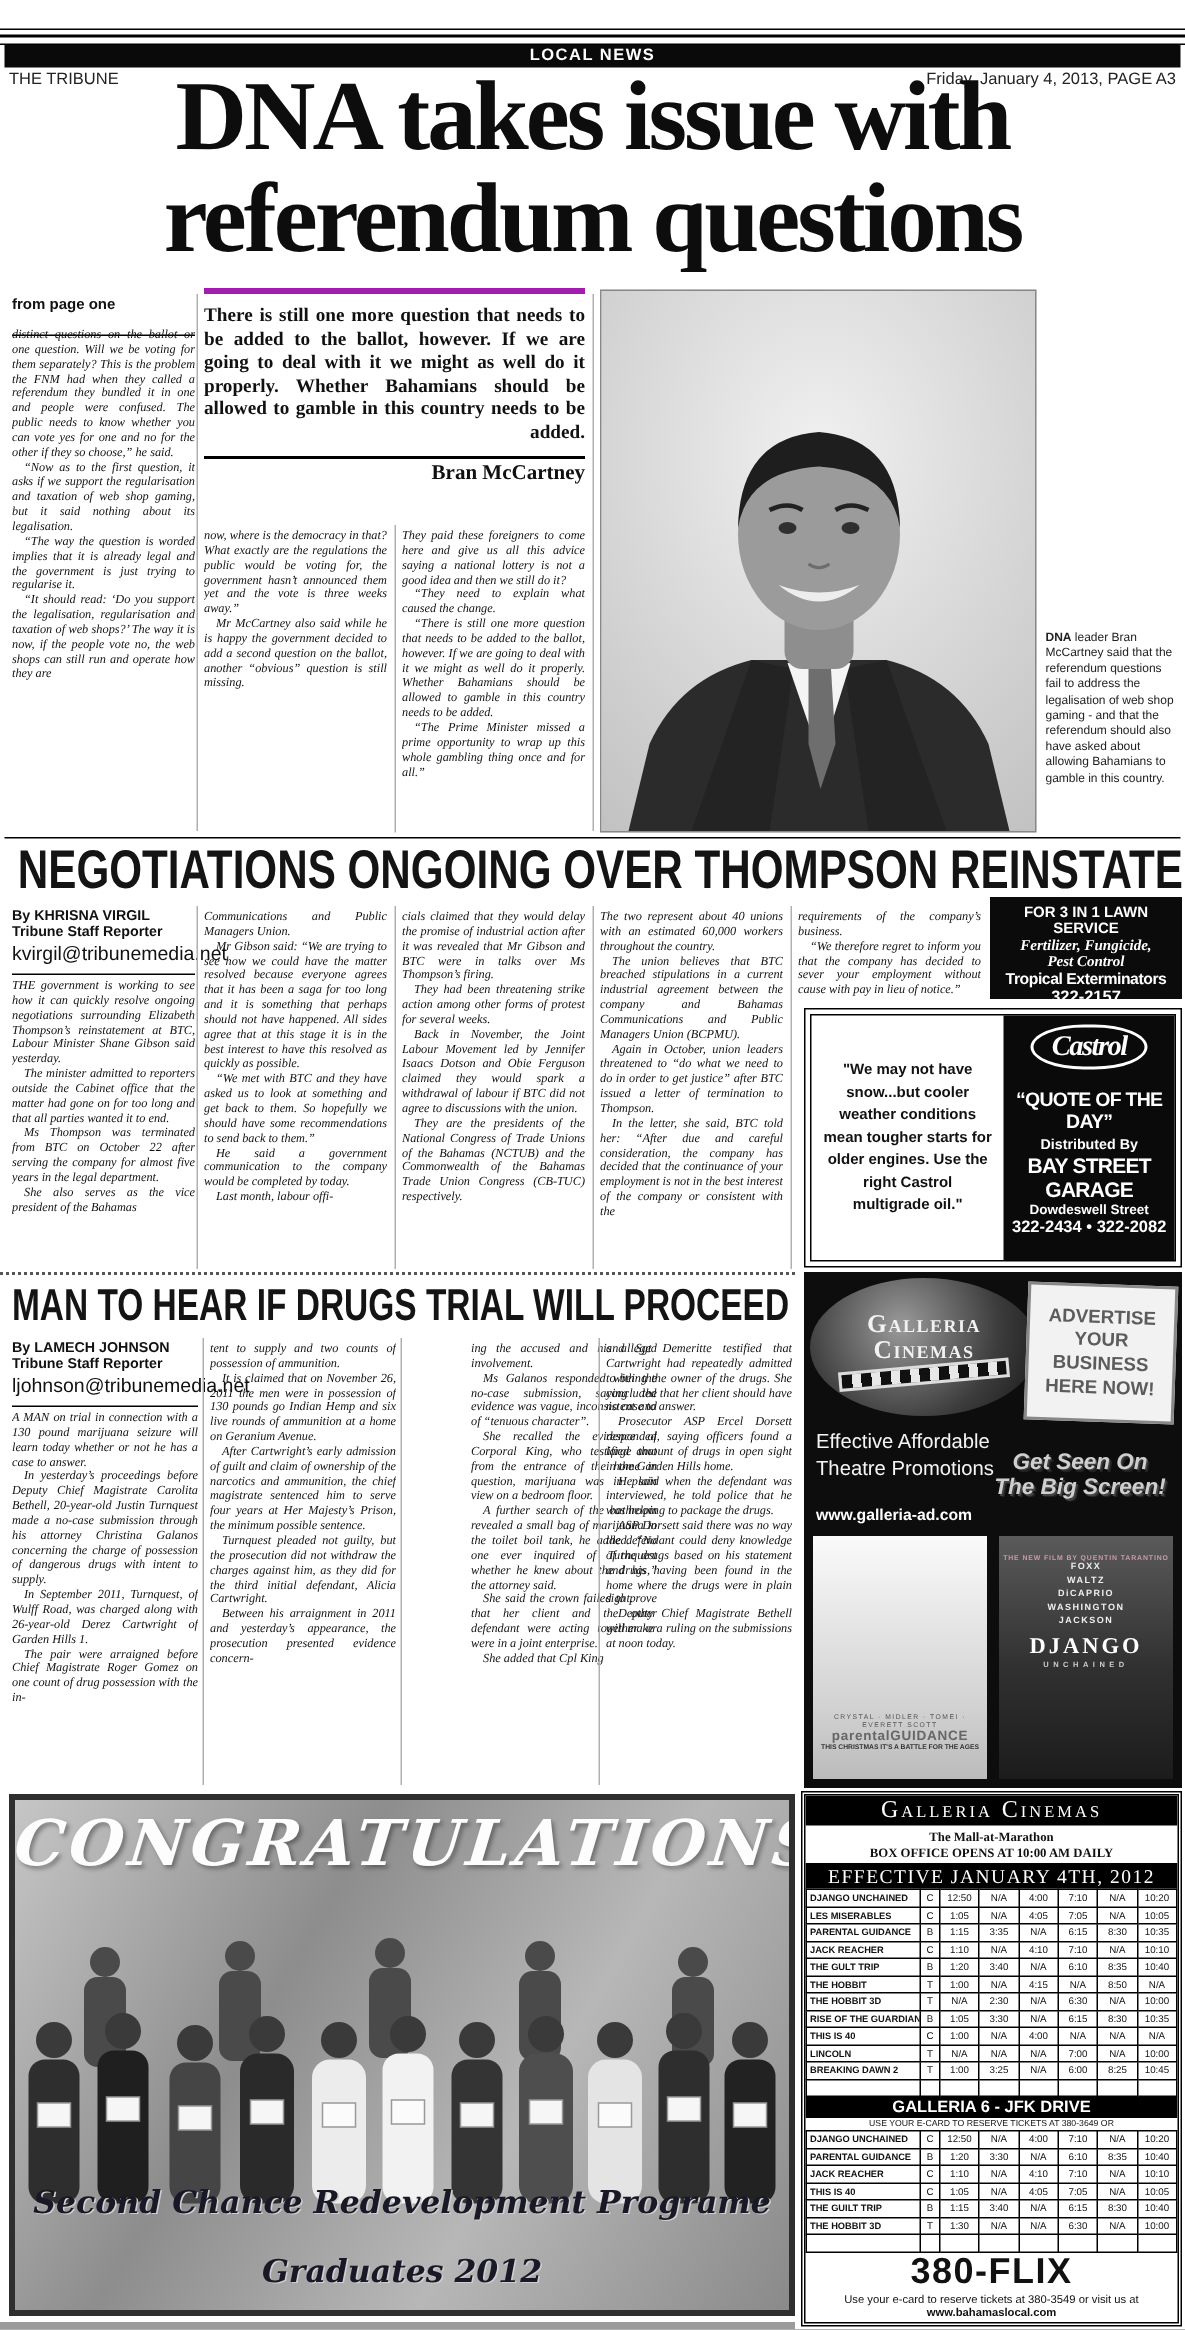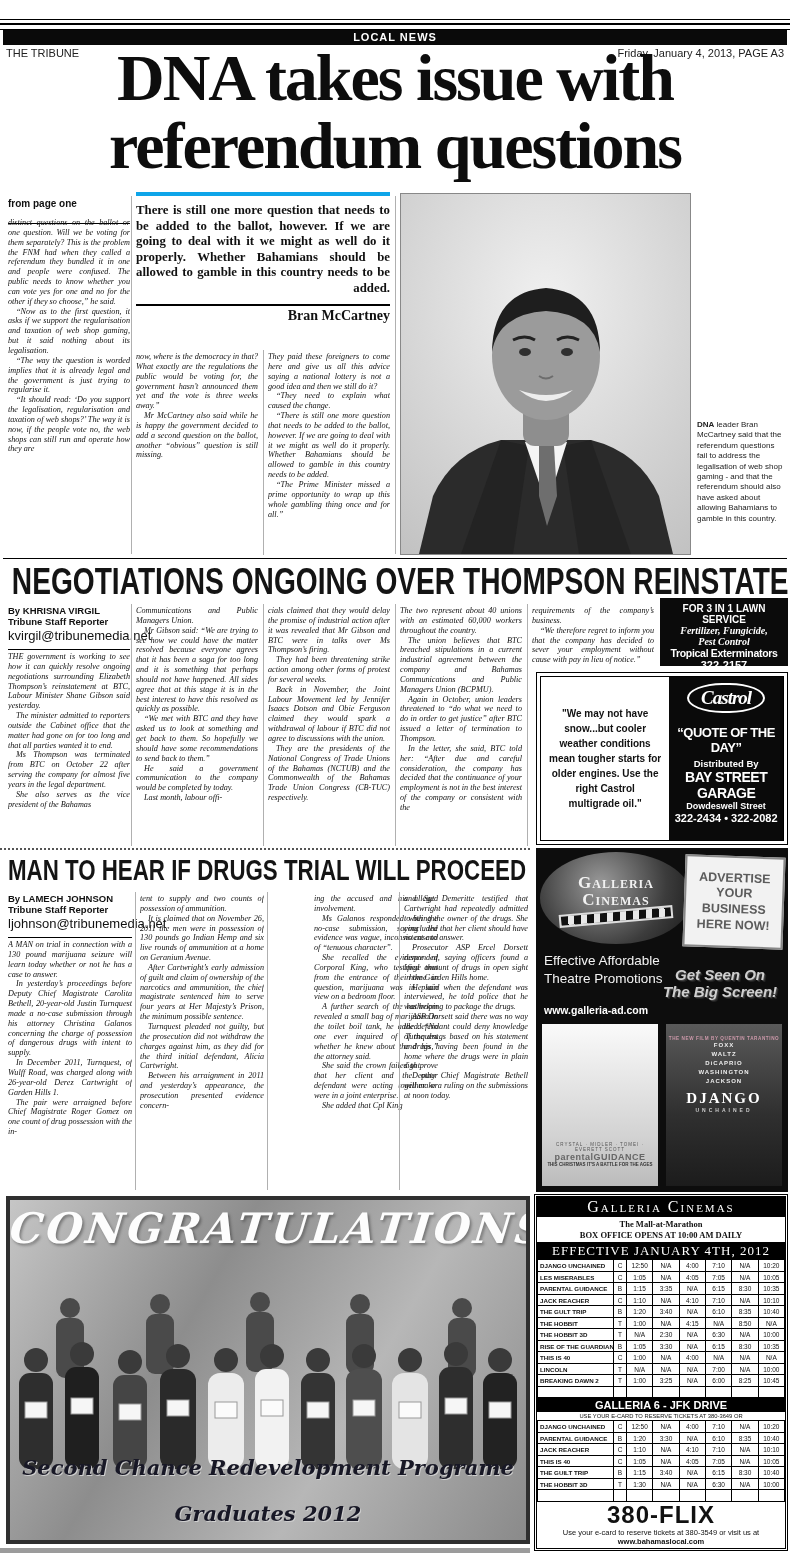--- a/index.html
+++ b/index.html
@@ -19,21 +19,21 @@
   .bodycol{font:8.2px/1.2 "Liberation Serif",serif;text-align:justify;overflow:hidden;}
   .bodycol p{margin:0;text-indent:8px;font-style:italic;}
   .bodycol p:first-child{text-indent:0;}
   .vr{border-left:1px solid #b0b0b0;width:0;}
   
   .kicker{font:bold 10px "Liberation Sans",sans-serif;border-bottom:1.5px solid #000;padding-bottom:14px;}
   .byline{font-family:"Liberation Sans",sans-serif;border-bottom:1px solid #000;padding-bottom:4px;}
   .byline .nm,.byline .rl{font-weight:bold;font-size:9.5px;line-height:1.15;}
   .byline .em{font-size:13px;line-height:1.3;}
   
-  #pullquote{border-top:4px solid #0ea5e9;padding-top:7px;}
+  #pullquote{border-top:4px solid #a21caf;padding-top:7px;}
   .pq-text{font:bold 12.8px/1.22 "Liberation Serif",serif;text-align:justify;text-align-last:right;}
   .pq-rule{border-top:2.5px solid #000;margin-top:7px;}
   .pq-attrib{text-align:right;font:bold 14px "Liberation Serif",serif;margin-top:2px;}
   
   #lead-photo{border:1px solid #888;background:#e6e6e6;overflow:hidden;}
   .caption{font:8px/1.3 "Liberation Sans",sans-serif;color:#222;}
   .caption .b{font-weight:bold;}
   
   .bigsans{font-family:"Liberation Sans",sans-serif;font-weight:bold;color:#141414;
       text-align:center;white-space:nowrap;}
@@ -249,21 +249,21 @@
   <div class="abs bigsans" id="h3" style="left:0;width:530px;top:853px;">MAN TO HEAR IF DRUGS TRIAL WILL PROCEED</div>
 
   <div class="abs byline" style="left:8px;top:894px;width:124px;">
     <div class="nm">By LAMECH JOHNSON</div>
     <div class="rl">Tribune Staff Reporter</div>
     <div class="em">ljohnson@tribunemedia.net</div>
   </div>
   <div class="abs bodycol" style="left:8px;top:940px;width:124px;height:250px;">
       <p>A MAN on trial in connection with a 130 pound marijuana seizure will learn today whether or not he has a case to answer.</p>
       <p>In yesterday’s proceedings before Deputy Chief Magistrate Carolita Bethell, 20-year-old Justin Turnquest made a no-case submission through his attorney Christina Galanos concerning the charge of possession of dangerous drugs with intent to supply.</p>
-      <p>In December 2011, Turnquest, of Wulff Road, was charged along with 26-year-old Derez Cartwright of Garden Hills 1.</p>
+      <p>In September 2011, Turnquest, of Wulff Road, was charged along with 26-year-old Derez Cartwright of Garden Hills 1.</p>
       <p>The pair were arraigned before Chief Magistrate Roger Gomez on one count of drug possession with the in-</p>
     </div>
   <div class="abs bodycol" style="left:140px;top:894px;width:124px;height:296px;">
       <p>tent to supply and two counts of possession of ammunition.</p>
       <p>It is claimed that on November 26, 2011 the men were in possession of 130 pounds go Indian Hemp and six live rounds of ammunition at a home on Geranium Avenue.</p>
       <p>After Cartwright’s early admission of guilt and claim of ownership of the narcotics and ammunition, the chief magistrate sentenced him to serve four years at Her Majesty’s Prison, the minimum possible sentence.</p>
       <p>Turnquest pleaded not guilty, but the prosecution did not withdraw the charges against him, as they did for the third initial defendant, Alicia Cartwright.</p>
       <p>Between his arraignment in 2011 and yesterday’s appearance, the prosecution presented evidence concern-</p>
     </div>
   <div class="abs bodycol" style="left:272px;top:894px;width:124px;height:296px;margin-left:42px;">

